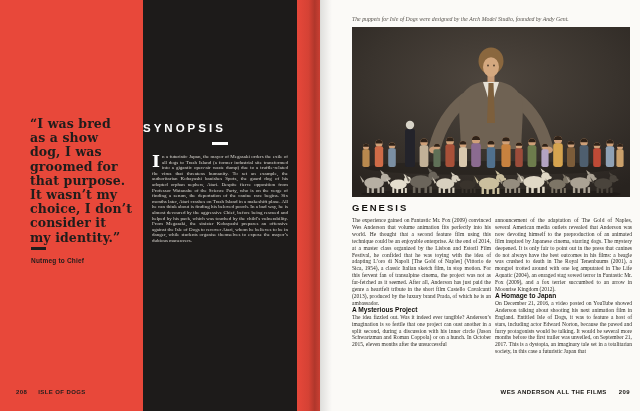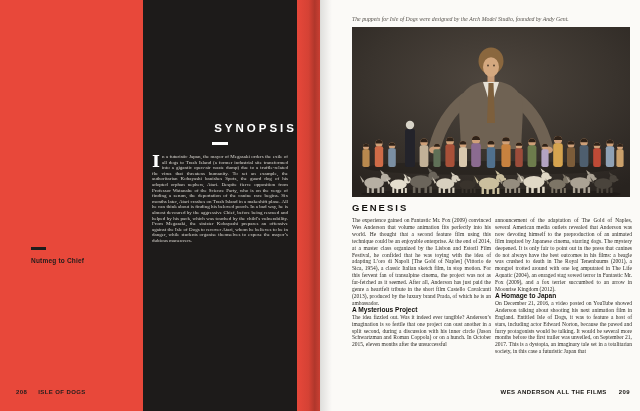--- a/index.html
+++ b/index.html
@@ -18,21 +18,21 @@
     font-family:"DejaVu Serif",serif;font-weight:700;font-size:12.5px;line-height:14.2px;
     color:var(--text-dark);white-space:pre-line;letter-spacing:0.1px;}
   .quote-dash{position:absolute;left:31px;top:247px;width:15px;height:3px;background:var(--text-dark);}
   .quote-attr{position:absolute;left:31px;top:257px;font-family:"Liberation Sans",sans-serif;
     font-weight:700;font-size:6.5px;color:var(--text-dark);letter-spacing:0.2px;}
   .footer-left{position:absolute;left:16px;bottom:16px;display:flex;gap:11px;align-items:baseline;
     font-family:"Liberation Sans",sans-serif;font-weight:700;font-size:6px;letter-spacing:0.4px;color:var(--text-dark);}
 
   
   .synopsis-panel{position:absolute;left:143px;top:0;width:154px;height:411px;background:var(--panel-black);}
-  .syn-head{margin:122px 0 0 0;text-align:right;font-family:"Liberation Sans",sans-serif;
+  .syn-head{margin:122px 0 0 0;text-align:left;font-family:"Liberation Sans",sans-serif;
     font-weight:700;font-size:11.5px;letter-spacing:3px;color:#ffffff;}
   .syn-dash{width:16px;height:3px;background:#ffffff;margin:8px auto 9px auto;}
   .syn-body{margin:0;padding:0 9px;font-size:5px;line-height:5.6px;text-align:justify;color:#dcd9d2;}
   .dropcap{float:left;font-family:"DejaVu Serif",serif;font-weight:700;font-size:17px;line-height:15px;
     color:#ffffff;margin:0 2px 0 0;}
 
   
   .gutter{position:absolute;left:296px;top:0;width:36px;height:411px;pointer-events:none;
     background:linear-gradient(90deg,rgba(0,0,0,0) 0%,rgba(40,10,5,0.10) 35%,rgba(30,10,5,0.28) 52%,rgba(0,0,0,0.10) 70%,rgba(0,0,0,0) 100%);}
 
@@ -51,20 +51,29 @@
     color:#14120f;margin:5px 0 2px 0;text-align:left;}
   .footer-right{position:absolute;right:10px;bottom:16px;display:flex;gap:12px;align-items:baseline;
     font-family:"Liberation Sans",sans-serif;font-weight:700;font-size:6px;letter-spacing:0.4px;color:#14120f;}
 </style>
 </head>
 <body>
 
 <div class="spread">
 
   <div class="page-left">
+    <div class="quote">“I was bred
+as a show
+dog, I was
+groomed for
+that purpose.
+It wasn’t my
+choice, I don’t
+consider it
+my identity.”</div>
     <div class="quote-dash"></div>
     <div class="quote-attr">Nutmeg to Chief</div>
 
     <div class="synopsis-panel">
       <div class="syn-head">SYNOPSIS</div>
       <div class="syn-dash"></div>
       <p class="syn-body"><span class="dropcap">I</span><span>n a futuristic Japan, the mayor of Megasaki orders the exile of all dogs to Trash Island (a former industrial site transformed into a gigantic open-air waste dump) due to a truffle-related flu virus that threatens humanity. To set an example, the authoritarian Kobayashi banishes Spots, the guard dog of his adopted orphan nephew, Atari. Despite fierce opposition from Professor Watanabe of the Science Party, who is on the verge of finding a serum, the deportation of the canine race begins. Six months later, Atari crashes on Trash Island in a makeshift plane. All he can think about is finding his beloved pooch. In a bad way, he is almost devoured by the aggressive Chief, before being rescued and helped by his pack, which was touched by the child’s vulnerability. From Megasaki, the sinister Kobayashi prepares an offensive against the Isle of Dogs to recover Atari, whom he believes to be in danger, while students organise themselves to expose the mayor’s dubious maneuvers.</span></p>
     </div>
 
     <div class="footer-left">

